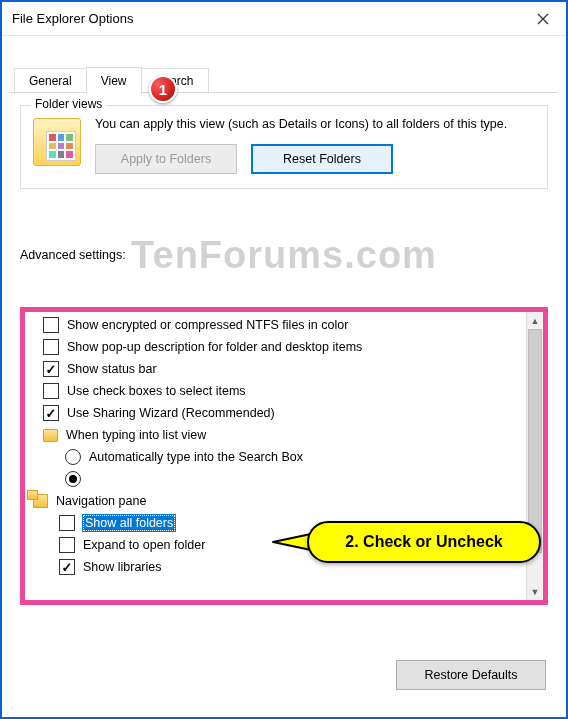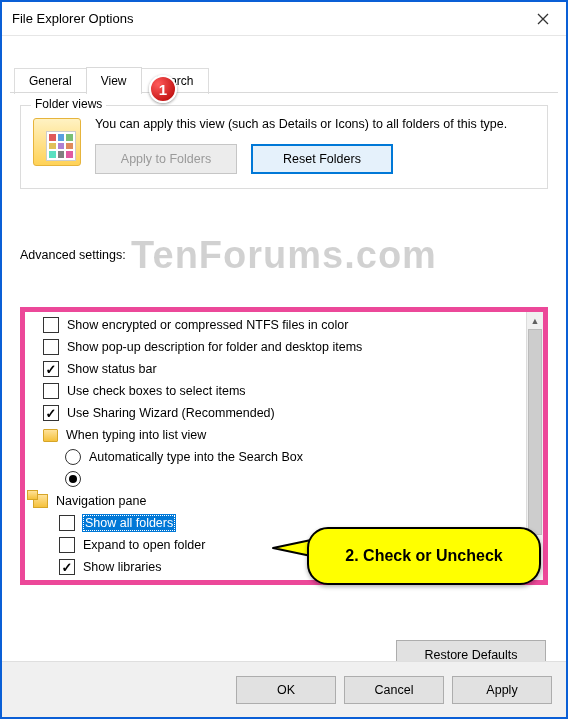--- a/index.html
+++ b/index.html
@@ -289,22 +289,22 @@
     color:#fff;font-weight:700;font-size:15px;
     display:flex;align-items:center;justify-content:center;
     border:2px solid #fff;box-shadow:0 1px 3px rgba(0,0,0,0.4);
     z-index:60;pointer-events:none;
   }
 
   
   .callout {
     position:absolute;
     top:519px;left:283px;
-    width:256px;height:58px;
-    z-index:60;pointer-events:none;margin-top:6px;
+    width:256px;height:42px;
+    z-index:60;pointer-events:none;
   }
   .callout .bubble {
     position:absolute;left:22px;top:0;right:0;bottom:0;
     background:#ffff00;border:2px solid #000;border-radius:21px;
     display:flex;align-items:center;justify-content:center;
     font-size:16px;font-weight:700;color:#000;
     box-shadow:0 2px 4px rgba(0,0,0,0.3);
     white-space:nowrap;
   }
   .callout svg.tail{
@@ -422,25 +422,20 @@
         <div class="arrow">▼</div>
       </div>
     </div>
 
     <div class="restore-row">
       <button class="btn restore">Restore Defaults</button>
     </div>
 
   </div>
 
-  <div class="footer">
-    <button class="btn">OK</button>
-    <button class="btn">Cancel</button>
-    <button class="btn">Apply</button>
-  </div>
 
 </div>
 
 <div class="watermark">TenForums.com</div>
 
 <div class="badge-1">1</div>
 
 <div class="callout">
   <svg class="tail" viewBox="0 0 42 24">
     <path d="M40 4 L2 12 L40 20 Z" fill="#ffff00" stroke="#000" stroke-width="2" stroke-linejoin="round"></path>

